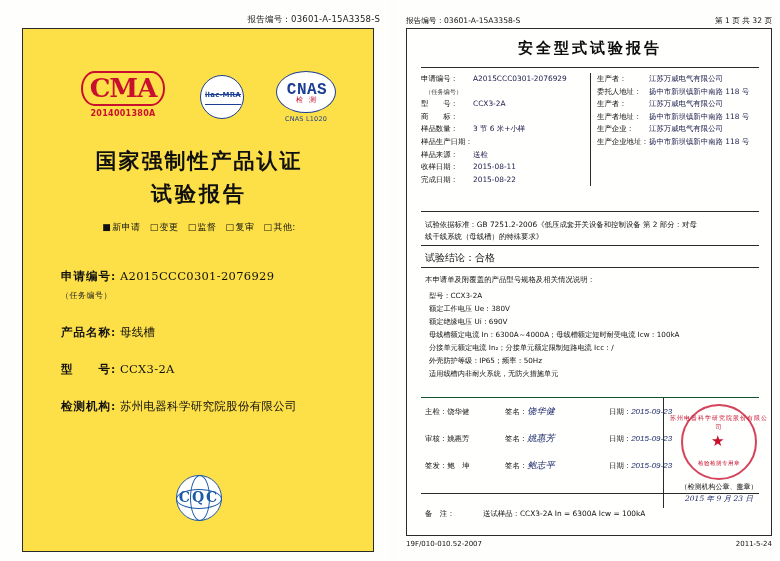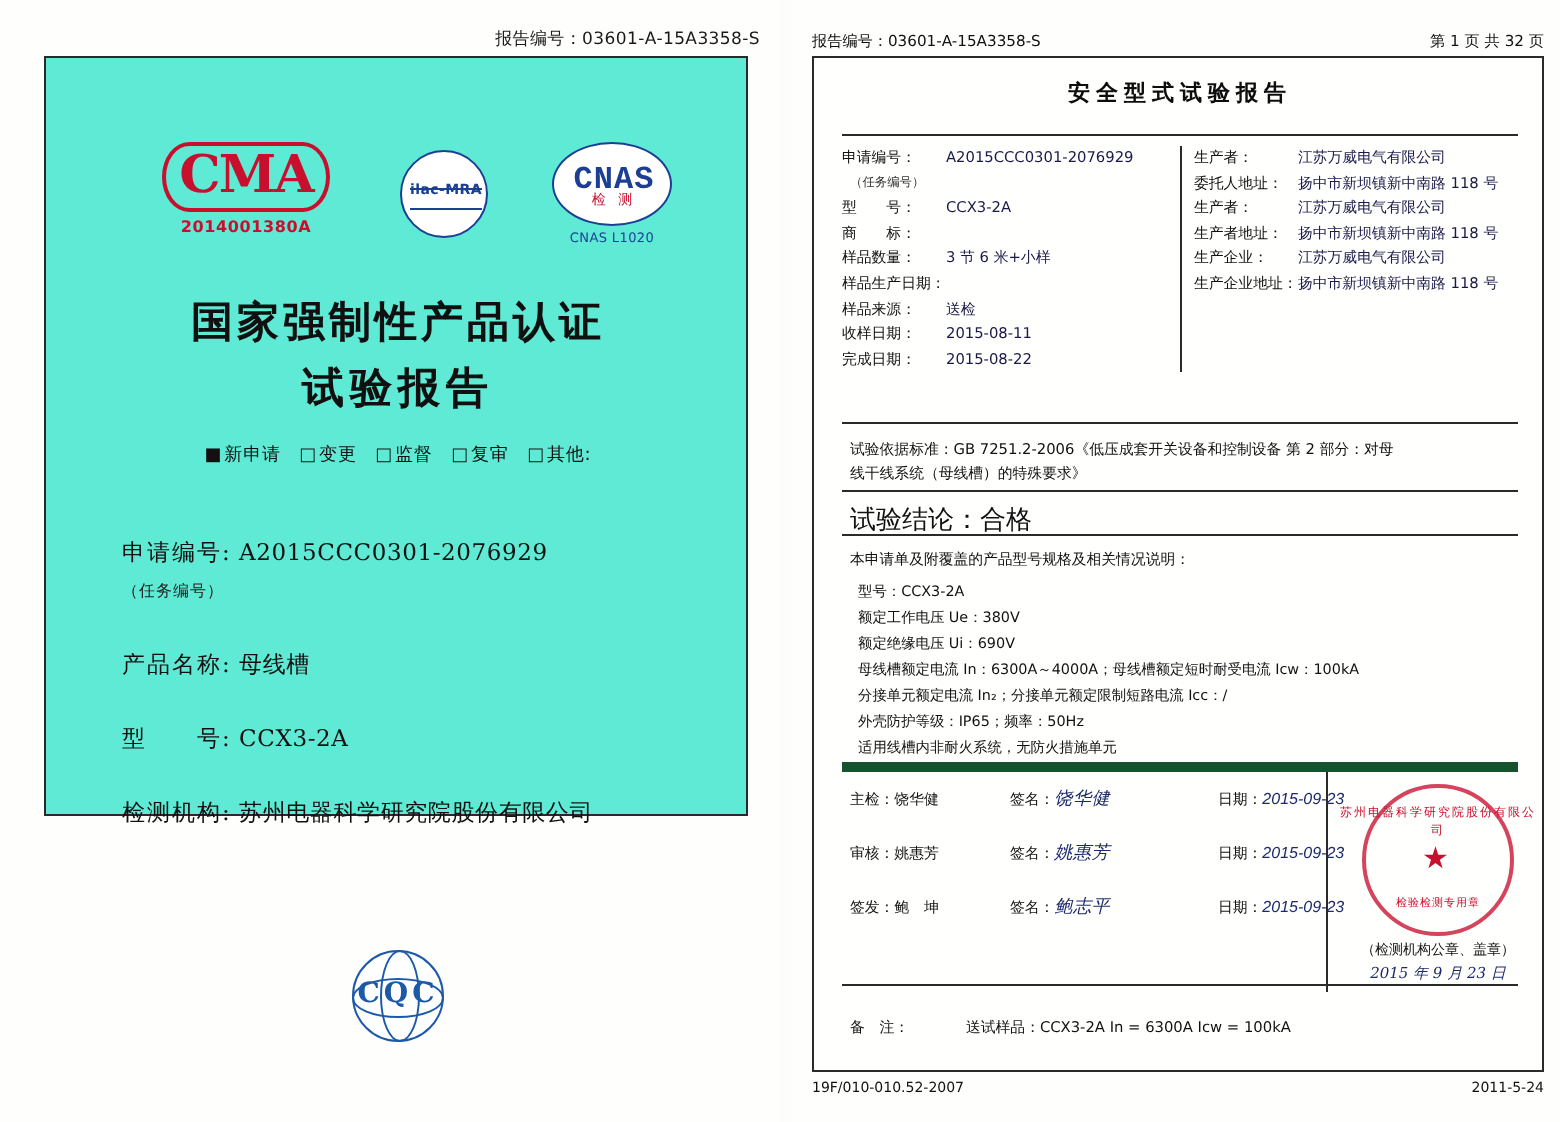--- a/index.html
+++ b/index.html
@@ -28,23 +28,23 @@
     left: 0; top: 14px;
     width: 380px;
     text-align: right;
     font-size: 8.5px;
     color: #1a1a1a;
     letter-spacing: 0.2px;
   }
   .left-frame {
     position: absolute;
     left: 22px; top: 28px;
-    width: 352px; height: 380px;
+    width: 352px; height: 524px;
     border: 1.3px solid #2a2a2a;
-    background: #5eead4;
+    background: #fde047;
   }
 
   
   .logo-row {
     position: absolute;
     left: 0; top: 36px;
     width: 352px; height: 70px;
   }
   .cma-logo {
     position: absolute; left: 52px; top: 6px;
@@ -145,21 +145,21 @@
   .left-fields {
     position: absolute; left: 38px; top: 240px; width: 300px;
   }
   .lf-row {
     position: relative;
     margin-bottom: 6px;
     font-size: 11.5px; color: #111;
     font-family: "DejaVu Serif", "Liberation Serif", serif;
     white-space: nowrap;
   }
-  .lf-label { font-weight: normal; letter-spacing: 1px; }
+  .lf-label { font-weight: bold; letter-spacing: 1px; }
   .lf-value { letter-spacing: 0.3px; }
   .lf-sub {
     font-size: 8px; color: #222; letter-spacing: 0.5px;
     margin-top: 1px; margin-bottom: 8px;
   }
   .lf-gap { height: 16px; }
 
   .cqc-logo {
     position: absolute; left: 0; top: 446px; width: 352px;
     text-align: center;
@@ -202,21 +202,21 @@
   .right-frame {
     position: absolute; left: 10px; top: 28px;
     width: 366px; height: 508px;
     border: 1.1px solid #2a2a2a;
     background: #fffffe;
   }
   .right-title {
     position: absolute; left: 0; top: 10px; width: 366px;
     text-align: center;
     font-family: "DejaVu Serif", "Liberation Serif", serif;
-    font-size: 11px; font-weight: bold; color: #0d0d0d;
+    font-size: 15px; font-weight: bold; color: #0d0d0d;
     letter-spacing: 3px;
   }
   .title-rule {
     position: absolute; left: 14px; top: 38px;
     width: 338px; height: 0;
     border-top: 1px solid #2a2a2a;
   }
 
   
   .info-grid {
@@ -241,36 +241,36 @@
     border-top: 1px solid #2a2a2a;
   }
 
   .std-block {
     position: absolute; left: 18px; top: 190px; width: 332px;
     font-size: 7.4px; color: #111; line-height: 12px;
   }
   .std-block .ln2 { padding-left: 0; }
   .concl {
     position: absolute; left: 18px; top: 222px;
-    font-size: 13px; color: #111;
+    font-size: 10px; color: #111;
   }
   .spec-head {
     position: absolute; left: 18px; top: 246px; width: 332px;
     font-size: 7.4px; color: #111;
   }
   .spec-list {
     position: absolute; left: 22px; top: 260px; width: 330px;
     font-size: 7.2px; color: #111; line-height: 13px;
   }
 
   
   .sig-table {
-    position: absolute; left: 14px; top: 352px;
-    width: 338px; height: 112px;
-    border-top: 5px solid #14532d;
+    position: absolute; left: 14px; top: 368px;
+    width: 338px; height: 97px;
+    border-top: 1px solid #14532d;
     border-bottom: 1px solid #2a2a2a;
   }
   .sig-row {
     position: relative;
     height: 27px;
     display: flex;
     align-items: center;
     font-size: 7.4px; color: #111;
   }
   .sig-cell { white-space: nowrap; }

